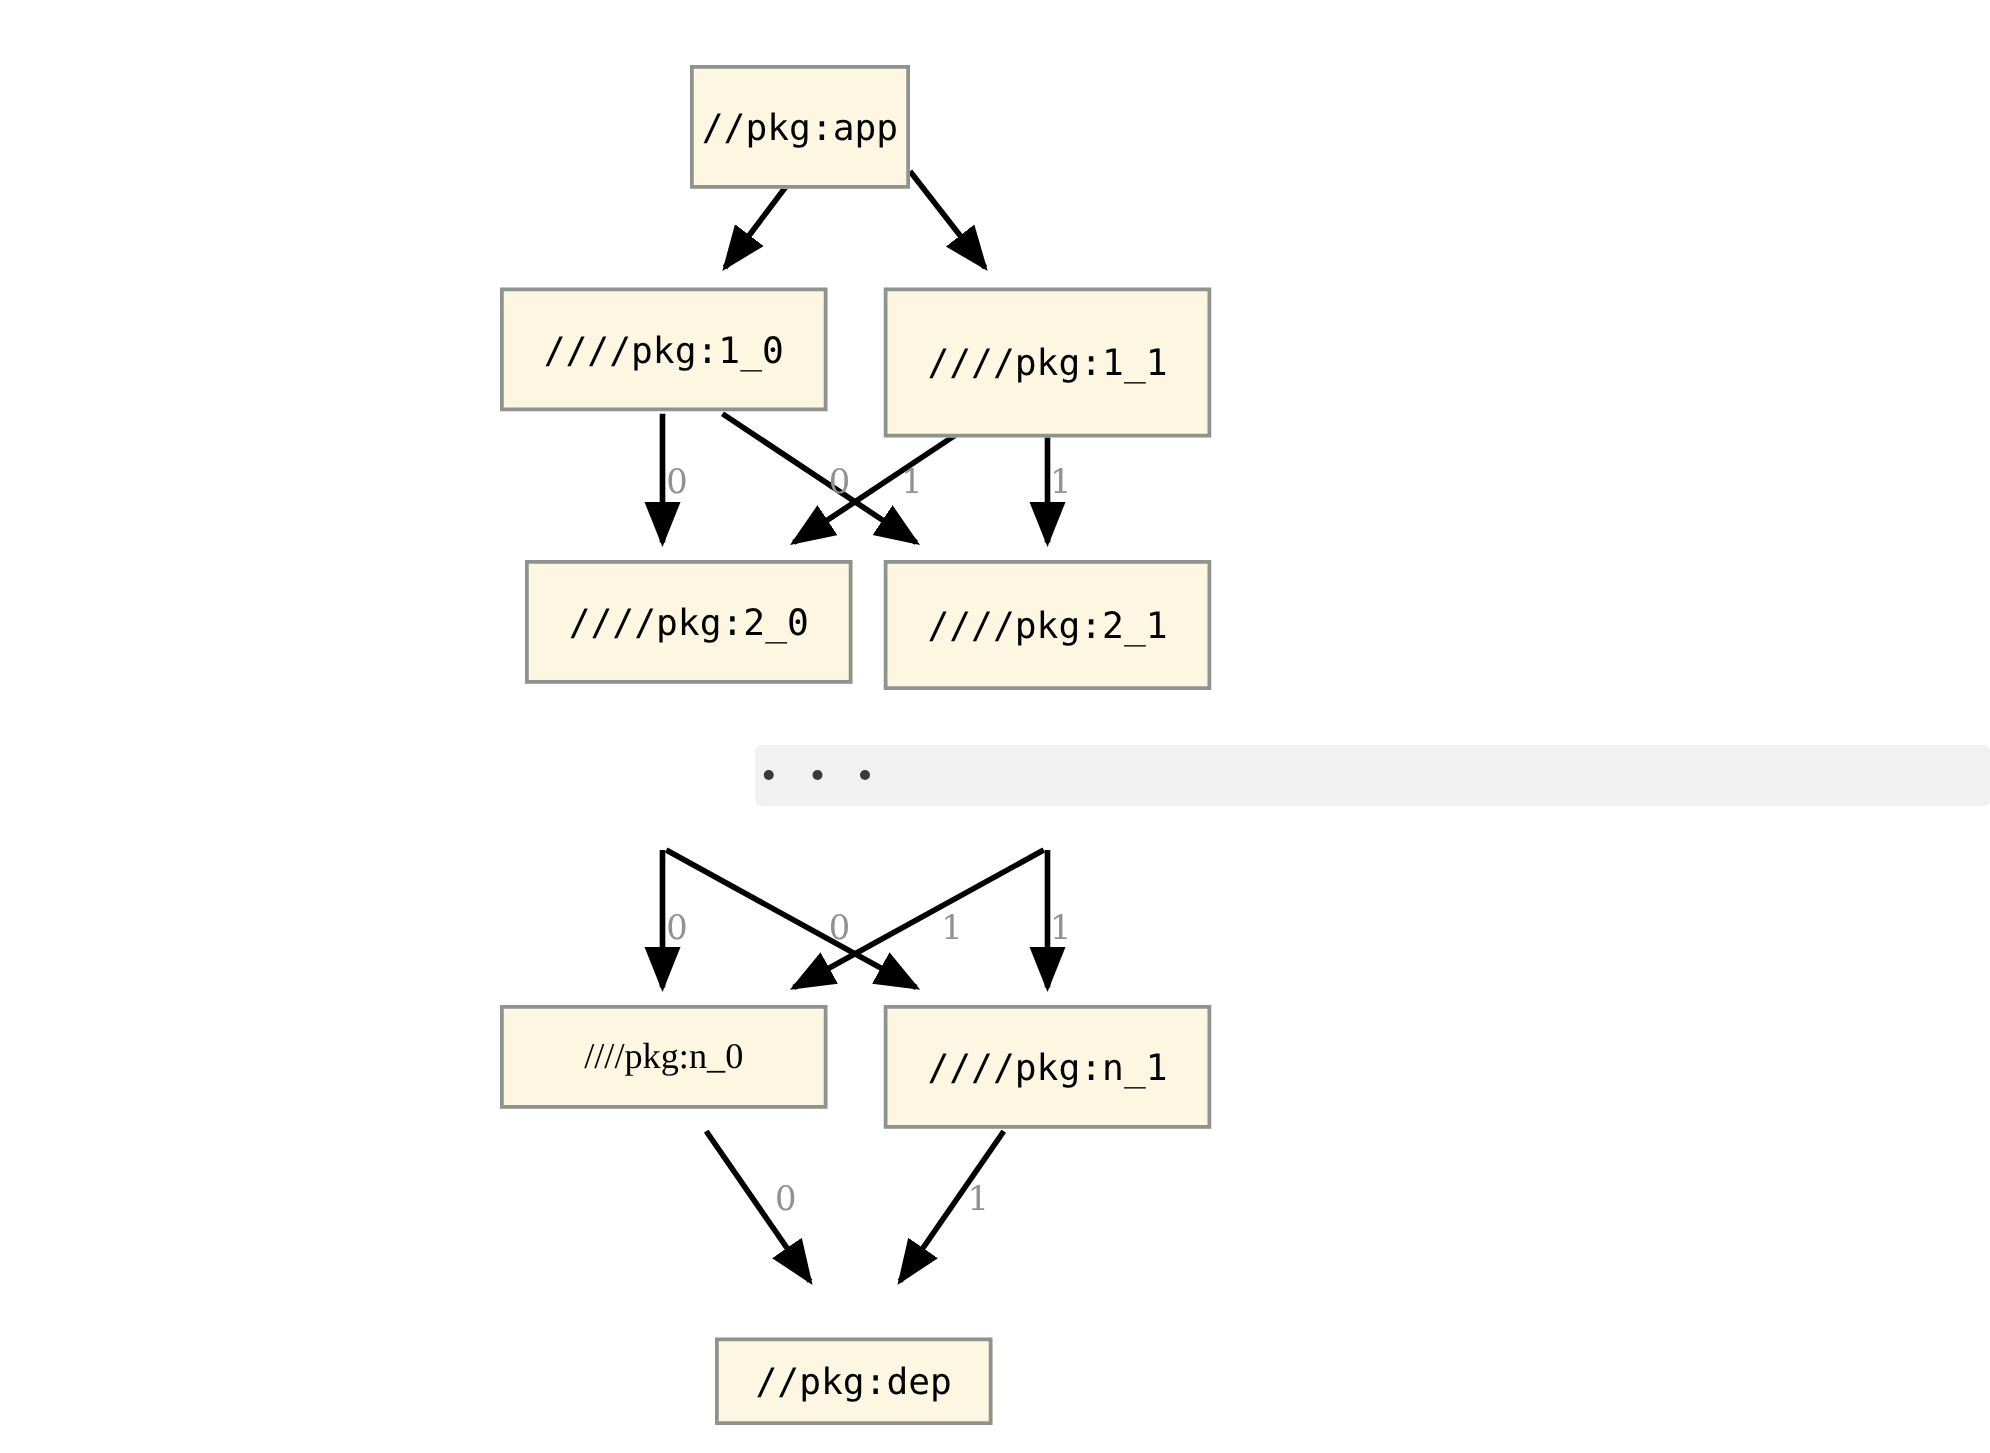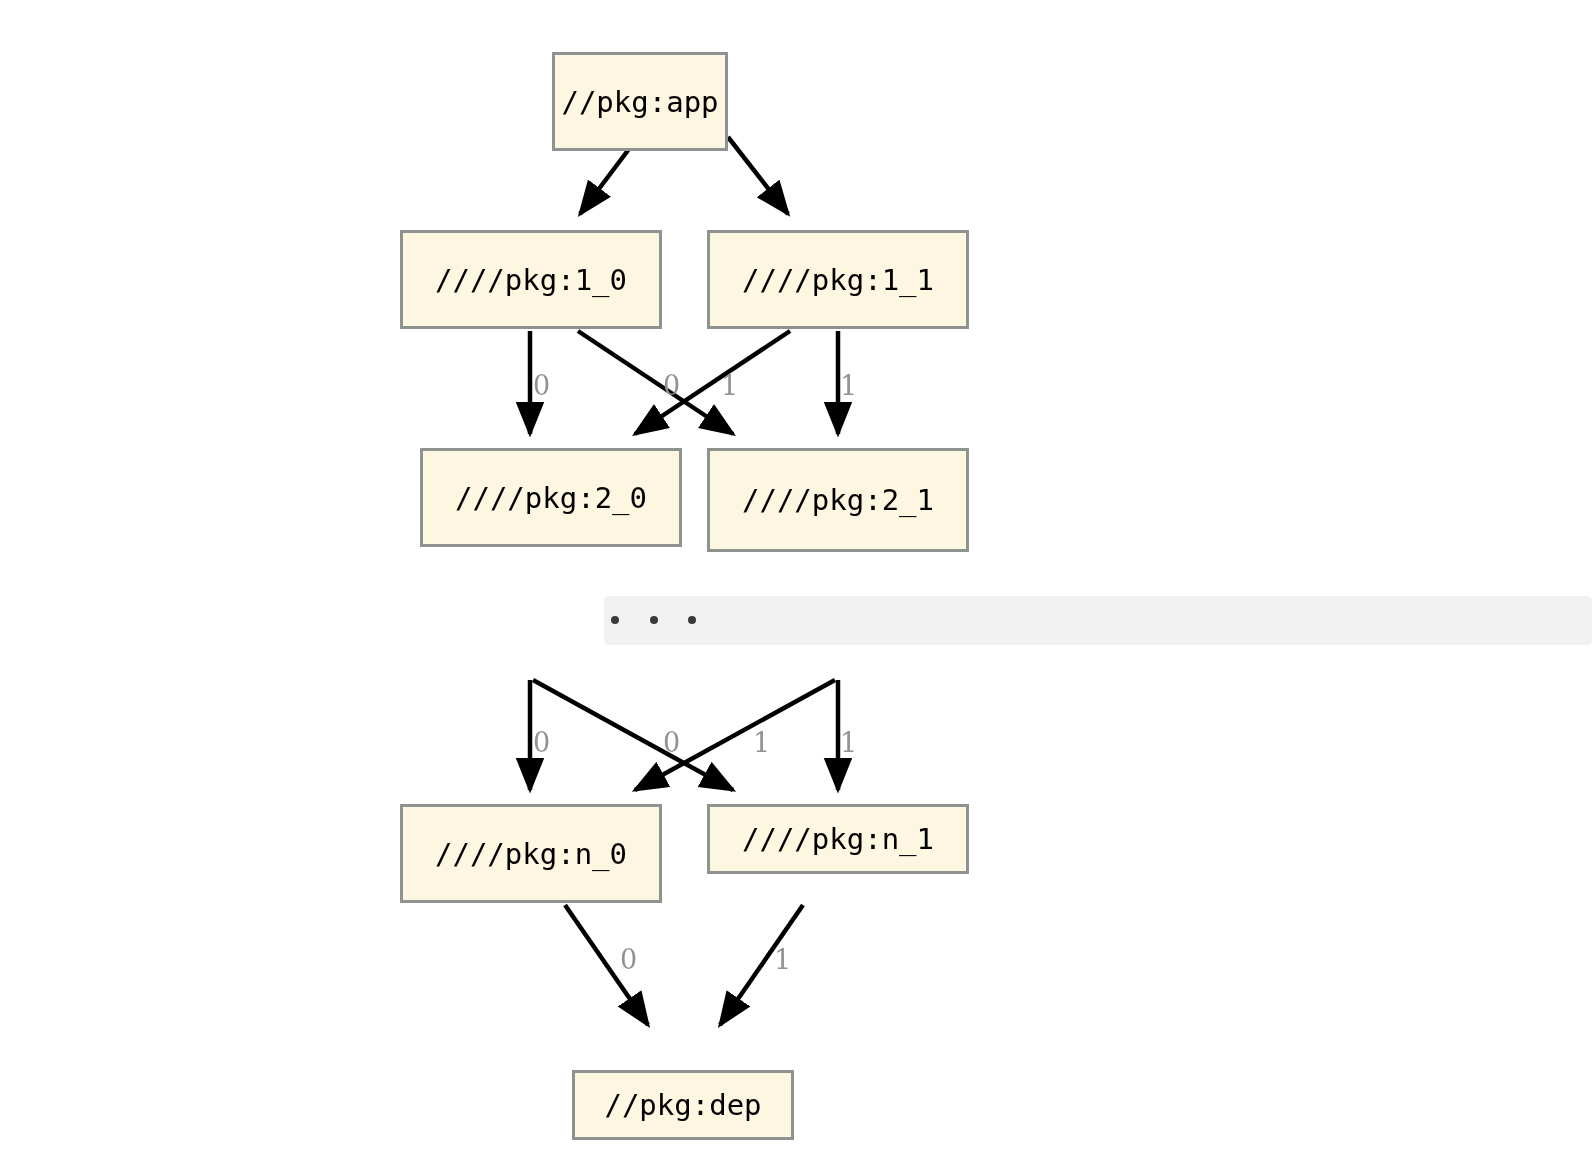--- a/index.html
+++ b/index.html
@@ -97,29 +97,29 @@
 
 <div class="ellipsis-band" style="left:604px; top:596px; width:988px; height:49px;"></div>
 <div class="ellipsis-dot" style="left:611px; top:616px;"></div>
 <div class="ellipsis-dot" style="left:650px; top:616px;"></div>
 <div class="ellipsis-dot" style="left:688px; top:616px;"></div>
 
 <div class="node-box" style="left:552px; top:37px; width:176px; height:99px;margin-top:15px;">//pkg:app</div>
 
 <div class="node-box" style="left:400px; top:230px; width:262px; height:99px;">////pkg:1_0</div>
 
-<div class="node-box" style="left:707px; top:230px; width:262px; height:99px;">////pkg:1_1</div>
+<div class="node-box" style="left:707px; top:230px; width:262px; height:120px;">////pkg:1_1</div>
 
 <div class="node-box" style="left:420px; top:448px; width:262px; height:99px;">////pkg:2_0</div>
 
 <div class="node-box" style="left:707px; top:448px; width:262px; height:104px;">////pkg:2_1</div>
 
-<div class="node-box" style="left:400px; top:804px; width:262px; height:99px;">////pkg:n_0</div>
+<div class="node-box" style="left:400px; top:804px; width:262px; height:83px;font-family:Liberation Serif, serif;">////pkg:n_0</div>
 
-<div class="node-box" style="left:707px; top:804px; width:262px; height:70px;">////pkg:n_1</div>
+<div class="node-box" style="left:707px; top:804px; width:262px; height:99px;">////pkg:n_1</div>
 
 <div class="node-box" style="left:572px; top:1070px; width:222px; height:70px;">//pkg:dep</div>
 
 <div class="edge-label" style="left:533px; top:372px;">0</div>
 <div class="edge-label" style="left:663px; top:372px;">0</div>
 <div class="edge-label" style="left:721px; top:372px;">1</div>
 <div class="edge-label" style="left:840px; top:372px;">1</div>
 
 <div class="edge-label" style="left:533px; top:729px;">0</div>
 <div class="edge-label" style="left:663px; top:729px;">0</div>

